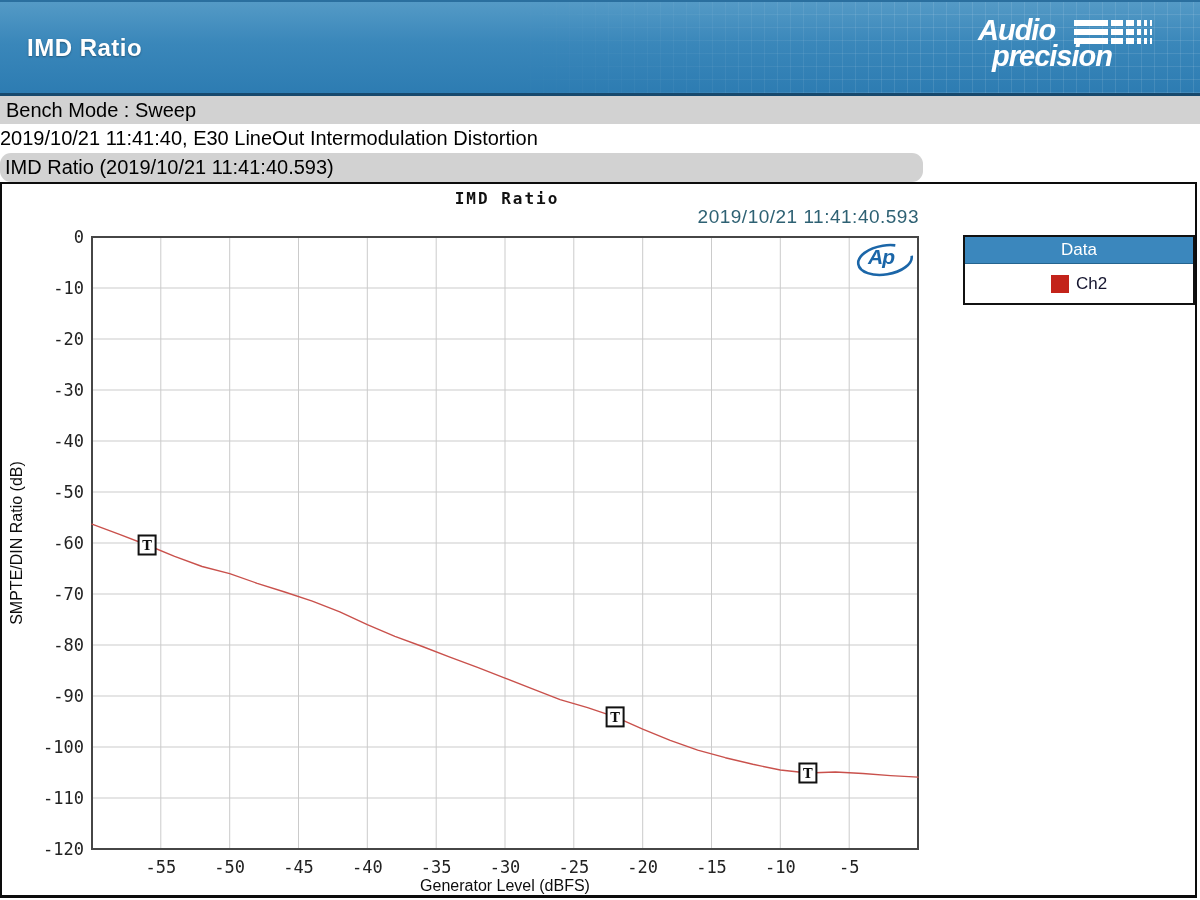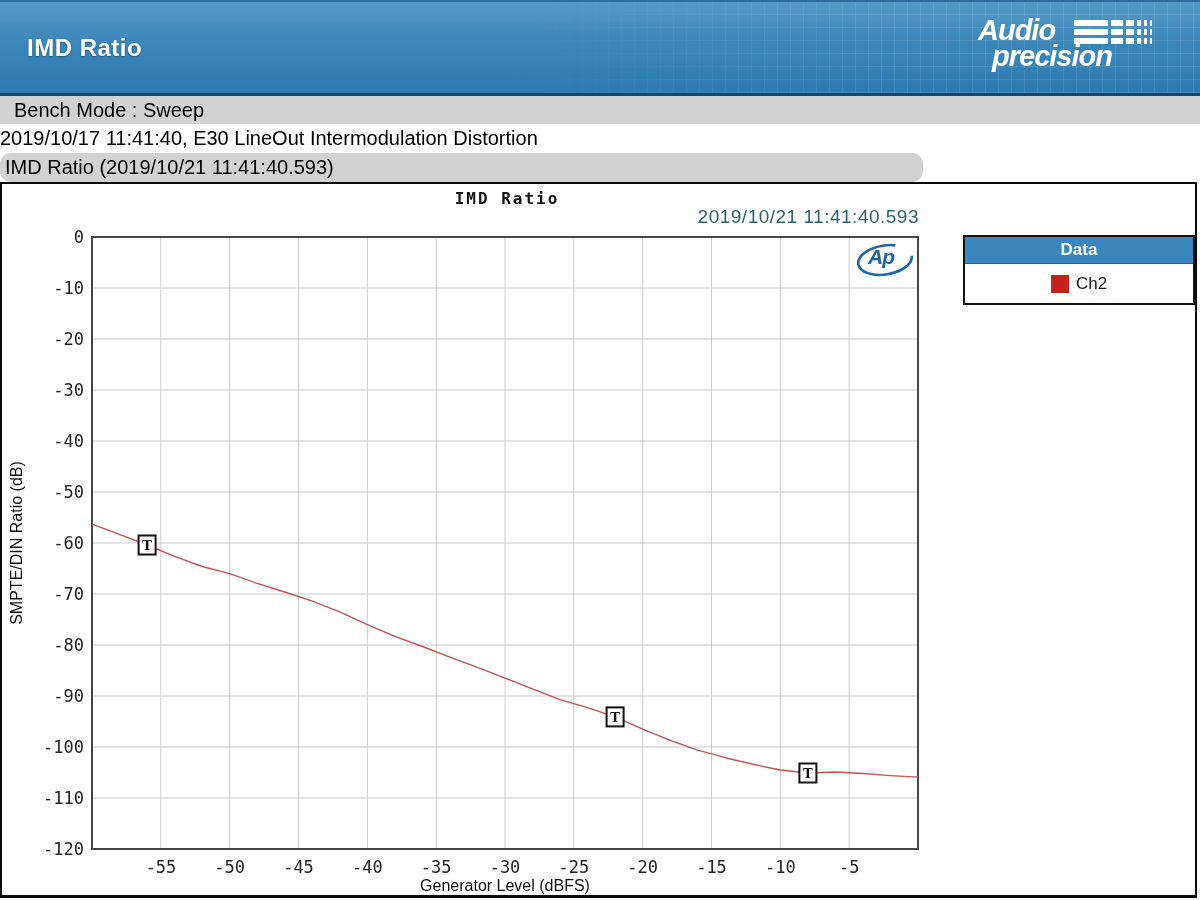--- a/index.html
+++ b/index.html
@@ -19,21 +19,21 @@
   .banner-title { position:absolute; left:27px; top:32px; color:#fff; font-size:24px;
                   font-weight:bold; letter-spacing:0.5px; text-shadow:0 1px 2px rgba(0,0,0,0.35); }
   .ap-logo { position:absolute; right:42px; top:10px; width:180px; height:74px; color:#fff; }
   .ap-logo .w1 { position:absolute; left:0; top:2px; font-size:29px; font-weight:bold;
                  font-style:italic; letter-spacing:-1px; }
   .ap-logo .w2 { position:absolute; left:14px; top:28px; font-size:29px; font-weight:bold;
                  font-style:italic; letter-spacing:-1px; }
   .ap-logo svg { position:absolute; left:96px; top:8px; }
 
   
-  .bench-bar { width:1200px; height:28px; background:#d2d2d2; padding-left:14px;
+  .bench-bar { width:1200px; height:28px; background:#d2d2d2; padding-left:6px;
                font-size:20px; line-height:28px; color:#000; }
   .measured-row { width:1200px; height:29px; background:#fff; font-size:20px;
                   line-height:29px; color:#000; display:flex; }
   .measured-row .lbl { padding-left:5px; width:172px; }
   .result-bar { width:923px; height:29px; background:#d2d2d2; padding-left:5px;
                 font-size:20px; line-height:29px; color:#000;border-radius:11px; }
 
   
   .chart-box { position:relative; width:1197px; height:716px; background:#fff;
                border:2px solid #0c0c0c; border-bottom-width:3px; }
@@ -44,21 +44,21 @@
                      color:#2e6173; letter-spacing:0.5px; white-space:nowrap; }
   .plot-svg { position:absolute; left:0; top:0; }
 
   .ap-monogram { position:absolute; left:852px; top:58px; width:62px; height:36px; }
   .ap-monogram .mono-txt { position:absolute; left:14px; top:3px; font-size:21px; font-weight:bold;
                            font-style:italic; color:#1b66a8; letter-spacing:-1px; }
 
   
   .legend { position:absolute; left:961px; top:51px; width:232px; height:70px;
             border:2px solid #111; background:#fff; }
-  .legend-header { height:27px; background:#3b87bd; color:#fff; font-size:17px; font-weight:bold;
+  .legend-header { height:27px; background:#3b87bd; color:#fff; font-size:17px; font-weight:normal;
                    text-align:center; line-height:26px; border-bottom:1px solid #24648f; }
   .legend-row { height:39px; display:flex; align-items:center; justify-content:center; gap:7px;border-radius:7px; }
   .legend-swatch { width:18px; height:18px; display:inline-block; }
   .legend-label { font-size:17px; color:#14142e; }
 
   
   .grid-line { stroke:#cbcbcb; stroke-width:1; }
   .plot-border { fill:none; stroke:#464646; stroke-width:2; }
   .tick-label { font-family:"DejaVu Sans Mono", monospace; font-size:17px; fill:#222; }
   .axis-title { font-family:"Liberation Sans", sans-serif; font-size:16px; fill:#0d0d0d; }
@@ -97,21 +97,21 @@
         <rect x="70" y="18" width="3" height="6"></rect>
           <rect x="76" y="18" width="2" height="6"></rect>
       </g>
     </svg>
   </div>
 </div>
 
 <div class="bench-bar">Bench Mode : Sweep</div>
 
 <div class="measured-row">
-  <span>2019/10/17 11:41:40, E30 LineOut Intermodulation Distortion</span>
+  <span>2019/10/21 11:41:40, E30 LineOut Intermodulation Distortion</span>
 </div>
 
 <div class="result-bar">IMD Ratio (2019/10/21 11:41:40.593)</div>
 
 <div class="chart-box">
   <svg id="plot-svg" class="plot-svg" width="1193" height="711" viewBox="0 0 1193 711">
       <line class="grid-line" x1="158.8" y1="53" x2="158.8" y2="665"></line>
       <line class="grid-line" x1="227.7" y1="53" x2="227.7" y2="665"></line>
       <line class="grid-line" x1="296.5" y1="53" x2="296.5" y2="665"></line>
       <line class="grid-line" x1="365.3" y1="53" x2="365.3" y2="665"></line>

